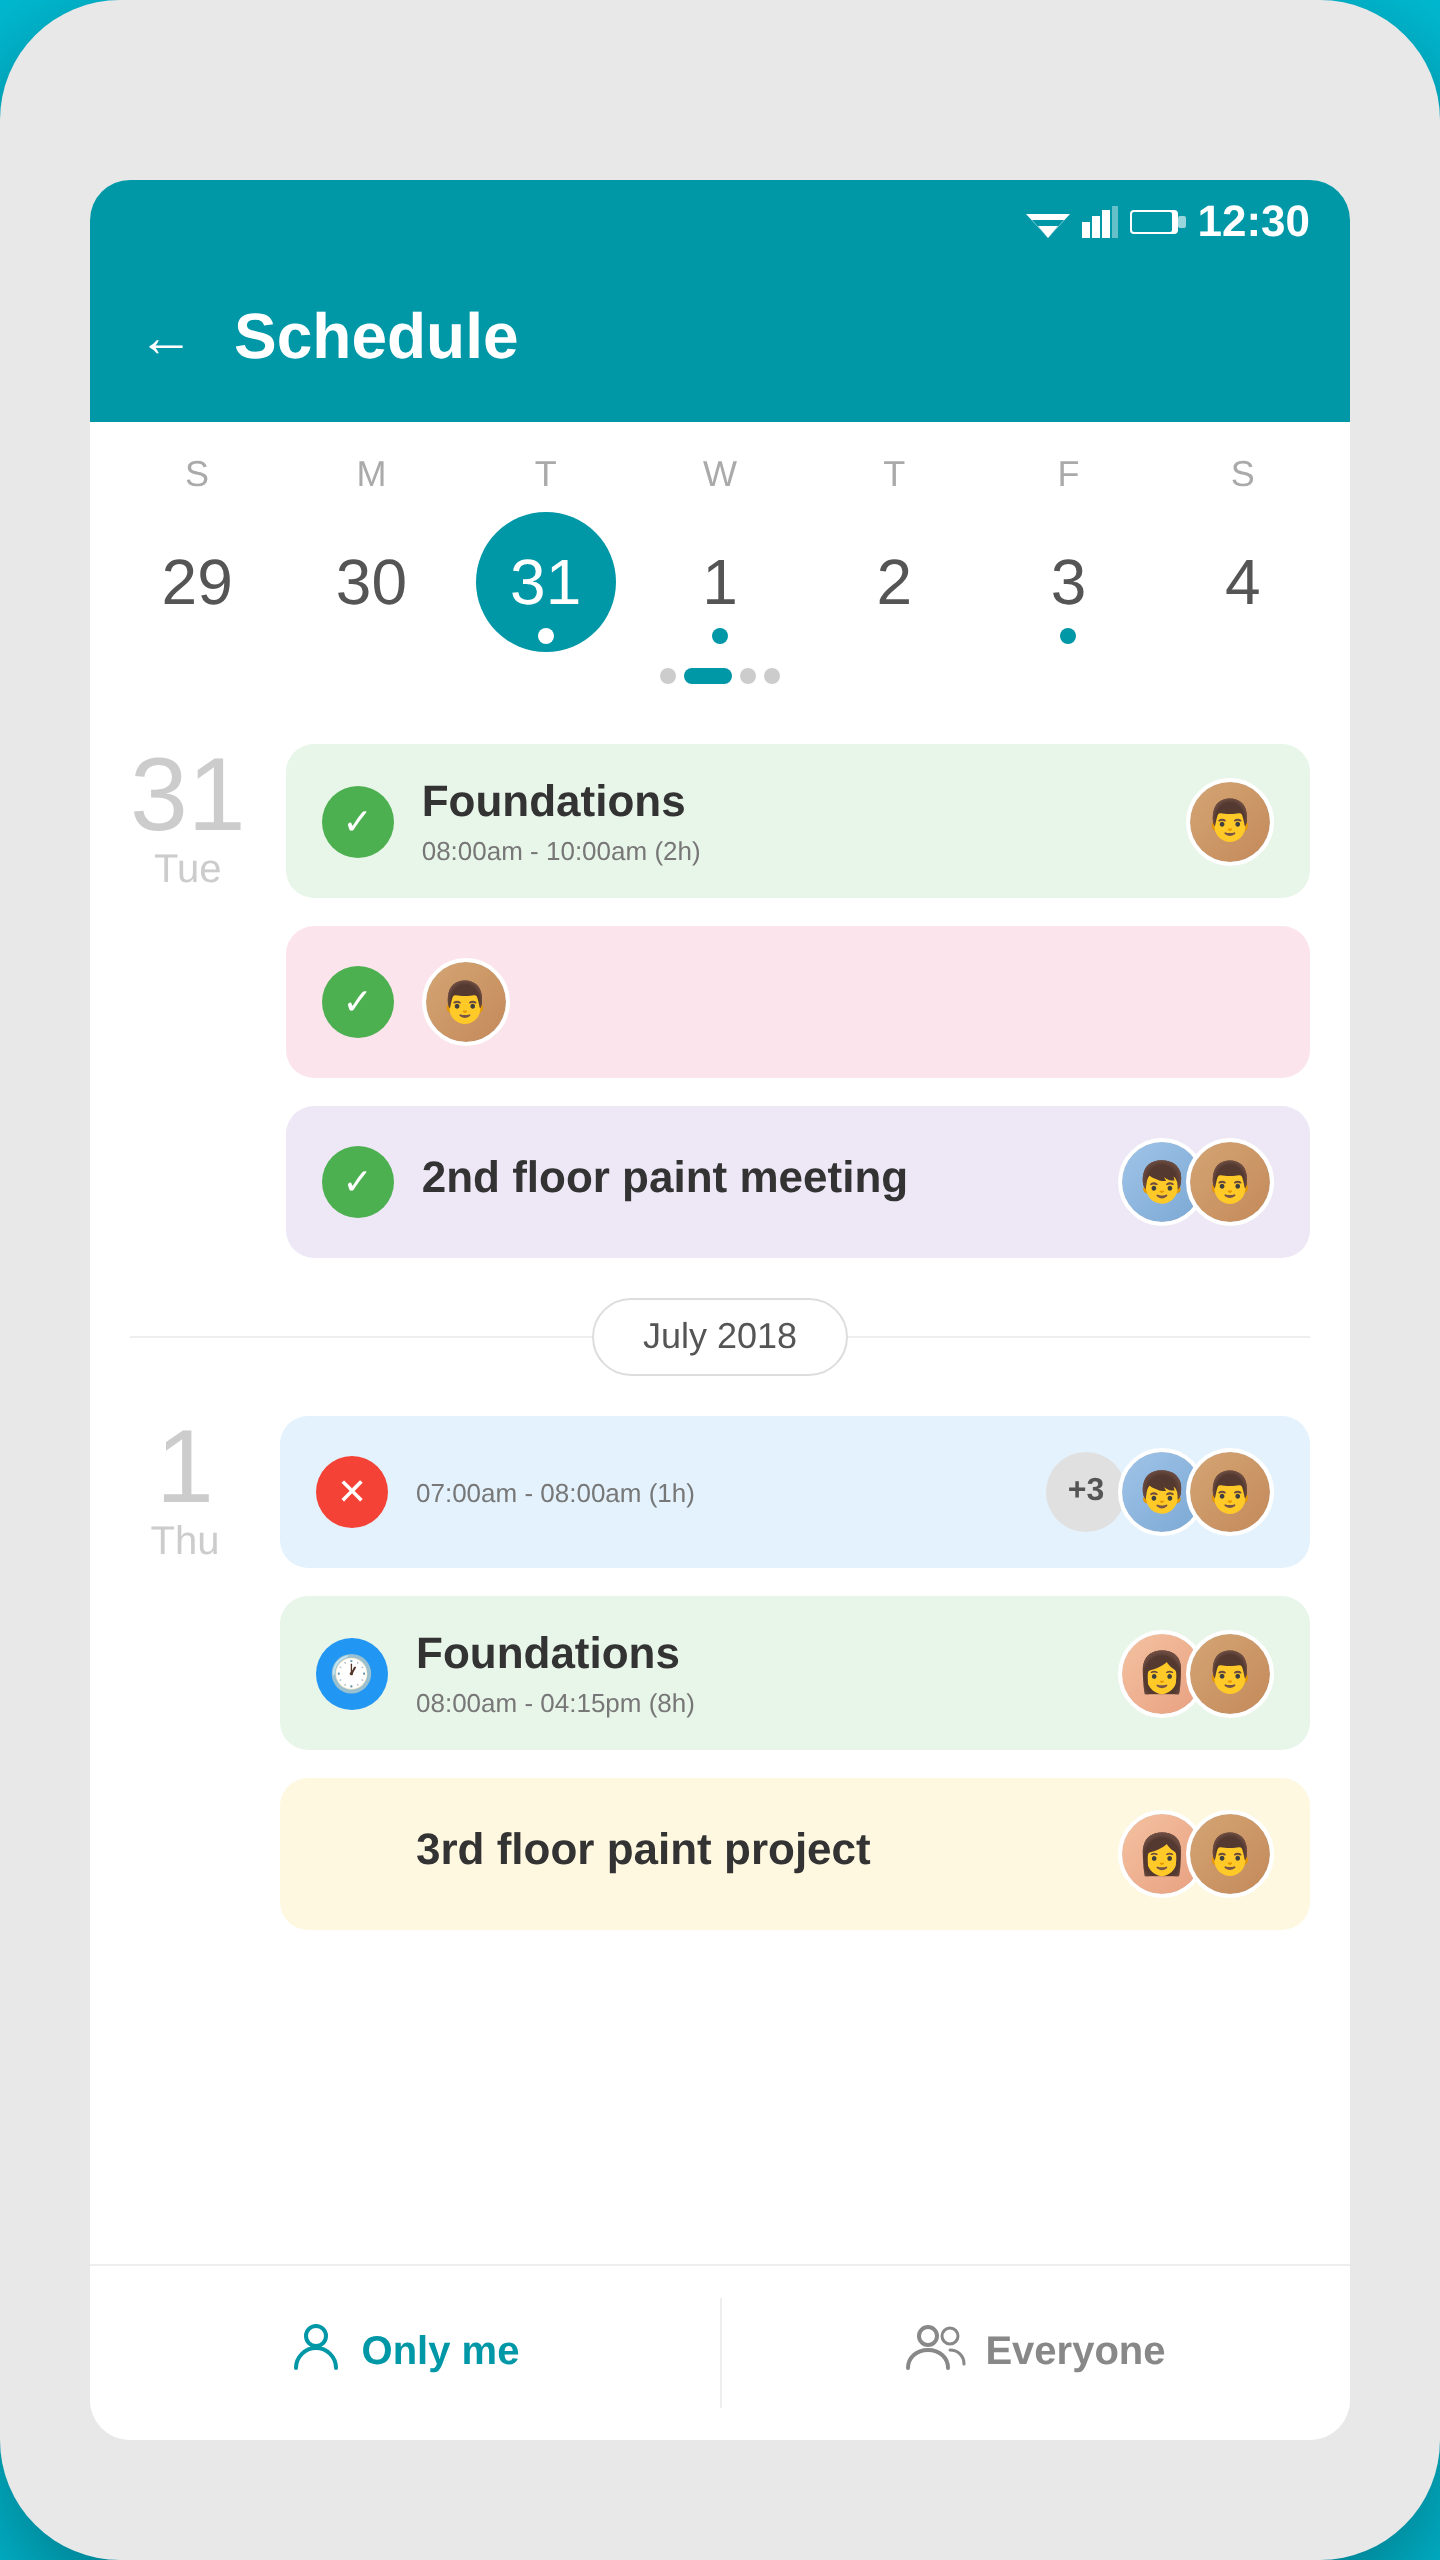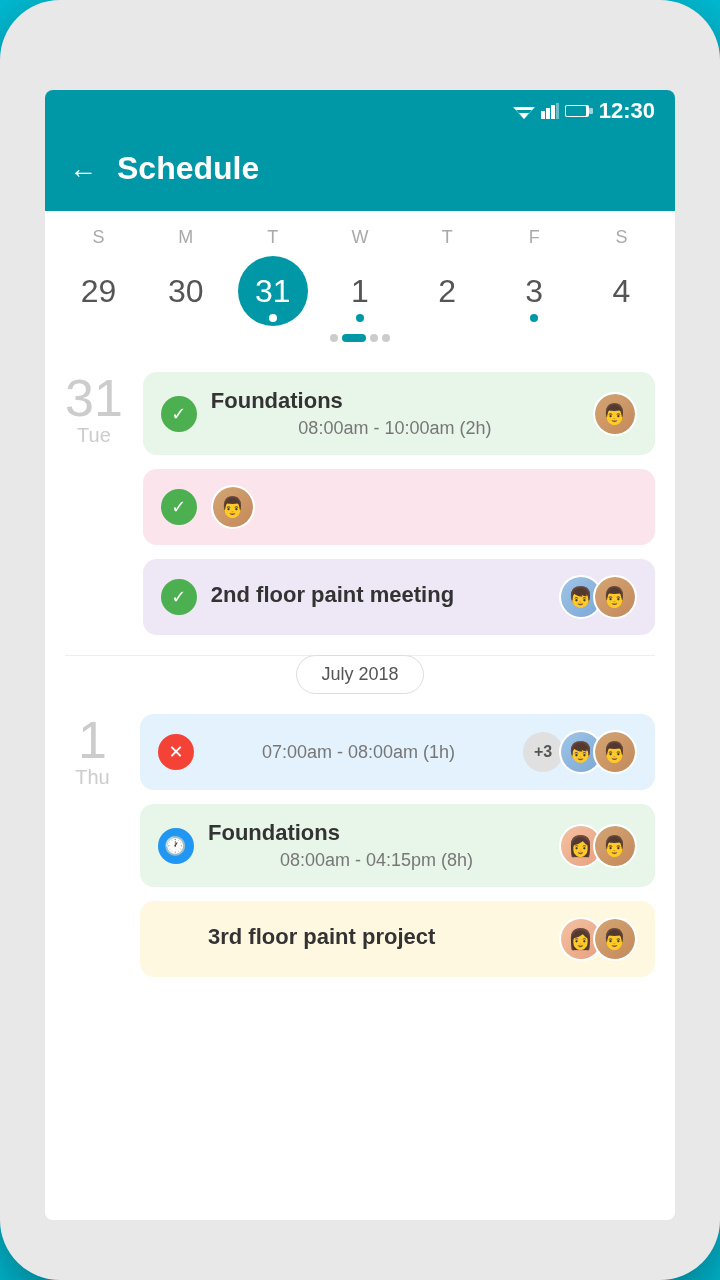--- a/index.html
+++ b/index.html
@@ -17,21 +17,21 @@
       background: #e8e8e8;
       border-radius: 60px;
       padding: 90px 45px 60px;
       position: relative;
       box-shadow: 0 20px 60px rgba(0,0,0,0.4);
     }
     .phone-screen {
       width: 100%;
       height: 100%;
       background: #f5f5f5;
-      border-radius: 8px;
+      border-radius: 20px;
       overflow: hidden;
       display: flex;
       flex-direction: column;
     }
     
     .status-bar {
       background: #0097A7;
       display: flex;
       justify-content: flex-end;
       align-items: center;
@@ -198,23 +198,22 @@
     .event-info {
       flex: 1;
     }
     .event-title {
       font-size: 22px;
       font-weight: 700;
       color: #333;
       margin-bottom: 4px;
     }
     .event-time {
-      font-size: 18px;
+      font-size: 13px;
       color: #777;
-      text-align: center;
     }
     .event-avatars {
       display: flex;
       align-items: center;
     }
     .avatar-circle {
       width: 44px;
       height: 44px;
       border-radius: 50%;
       border: 2px solid white;
@@ -237,21 +236,21 @@
       align-items: center;
       justify-content: center;
       font-size: 16px;
       color: #555;
       font-weight: 600;
       margin-right: 6px;
     }
     
     .month-divider {
       display: flex;
-      align-items: flex-start;
+      align-items: center;
       justify-content: center;
       margin: 20px 0;
       position: relative;
     }
     .month-divider::before {
       content: '';
       position: absolute;
       left: 0;
       right: 0;
       height: 1px;
@@ -494,15 +493,38 @@
               <div class="avatar-circle">
                 <div class="face-man">👨</div>
               </div>
             </div>
           </div>
         </div>
       </div>
 
     </div>
 
+    <div class="bottom-nav">
+      <div class="nav-item active">
+        <span class="nav-icon">
+          <svg width="26" height="26" viewBox="0 0 26 26" fill="none">
+            <circle cx="13" cy="8" r="5" stroke="#0097A7" stroke-width="2" fill="none"></circle>
+            <path d="M3 24c0-5.5 4.5-10 10-10s10 4.5 10 10" stroke="#0097A7" stroke-width="2" fill="none" stroke-linecap="round"></path>
+          </svg>
+        </span>
+        <span class="nav-label" style="color:#0097A7;">Only me</span>
+      </div>
+      <div class="nav-divider"></div>
+      <div class="nav-item inactive">
+        <span class="nav-icon">
+          <svg width="30" height="26" viewBox="0 0 30 26" fill="none">
+            <circle cx="11" cy="8" r="4.5" stroke="#888" stroke-width="2" fill="none"></circle>
+            <path d="M1 24c0-5 4-9 10-9s10 4 10 9" stroke="#888" stroke-width="2" fill="none" stroke-linecap="round"></path>
+            <circle cx="22" cy="8" r="4" stroke="#888" stroke-width="1.5" fill="none"></circle>
+            <path d="M22 15c3.5 0 7 2.5 7 7" stroke="#888" stroke-width="1.5" fill="none" stroke-linecap="round"></path>
+          </svg>
+        </span>
+        <span class="nav-label">Everyone</span>
+      </div>
+    </div>
 
   </div>
 </div>
 
 </body></html>

